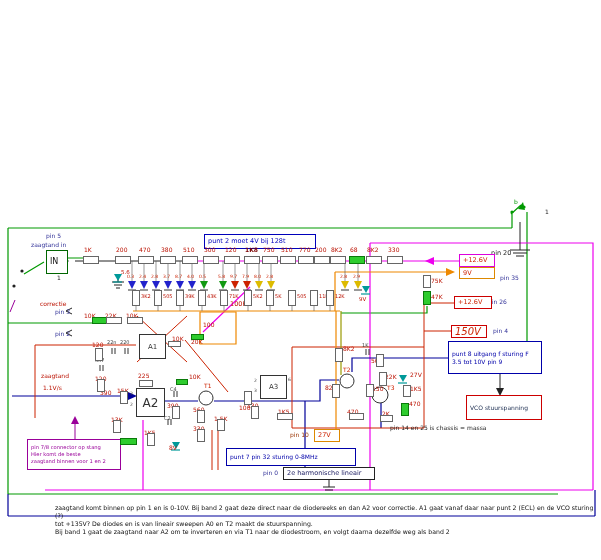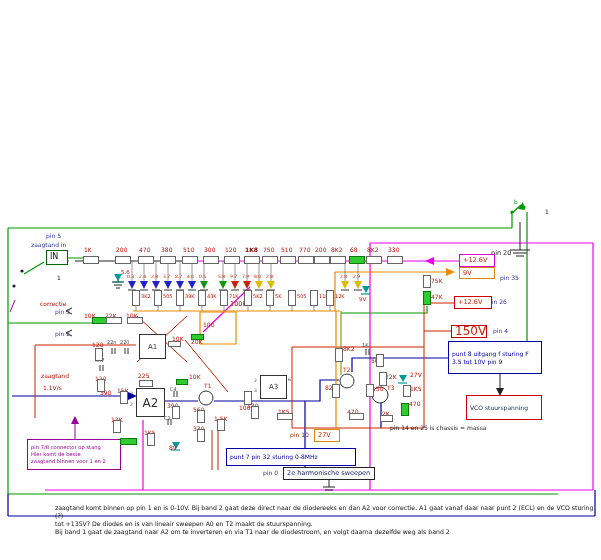--- a/index.html
+++ b/index.html
@@ -213,50 +213,53 @@
       <div class="lbl" style="left: 488px; top: 299px; color: rgb(51, 51, 153); font-size: 6px; font-weight: normal;">pin 26</div>
       <div class="lbl" style="left: 493px; top: 328px; color: rgb(51, 51, 153); font-size: 6px; font-weight: normal;">pin 4</div>
       <div class="lbl" style="left: 390px; top: 425px; color: rgb(34, 34, 34); font-size: 6px; font-weight: normal;">pin 14 en 25 is chassis = massa</div>
       <div class="lbl" style="left: 290px; top: 432px; color: rgb(153, 51, 0); font-size: 6px; font-weight: normal;">pin 10</div>
       <div class="lbl" style="left: 263px; top: 470px; color: rgb(51, 51, 153); font-size: 6px; font-weight: normal;">pin 0</div>
       <div class="lbl" style="left: 130px; top: 392px; color: rgb(68, 68, 68); font-size: 4.5px; font-weight: normal;">3</div>
       <div class="lbl" style="left: 130px; top: 403px; color: rgb(68, 68, 68); font-size: 4.5px; font-weight: normal;">2</div>
       <div class="lbl" style="left: 254px; top: 379px; color: rgb(68, 68, 68); font-size: 4.5px; font-weight: normal;">2</div>
       <div class="lbl" style="left: 254px; top: 389px; color: rgb(68, 68, 68); font-size: 4.5px; font-weight: normal;">3</div>
       <div class="lbl" style="left: 288px; top: 378px; color: rgb(68, 68, 68); font-size: 4.5px; font-weight: normal;">6</div>
-      <div class="box" style="left: 46px; top: 250px; width: 22px; height: 15px; border-color: rgb(0, 102, 0);">
+      <div class="box" style="left: 46px; top: 250px; width: 22px; height: 24px; border-color: rgb(0, 102, 0);">
         <div class="bl" style="color: rgb(17, 17, 17); font-size: 8px;">IN</div>
+      </div>
+      <div class="box" style="left: 204px; top: 234px; width: 112px; height: 15px; border-color: rgb(0, 0, 187);">
+        <div class="bl" style="color: rgb(0, 0, 187); font-size: 6.5px;">punt 2 moet 4V bij 128t</div>
       </div>
       <div class="box" style="left: 459px; top: 254px; width: 36px; height: 13px; border-color: rgb(221, 0, 221);">
         <div class="bl" style="color: rgb(204, 34, 0); font-size: 6.5px;">+12.6V</div>
       </div>
       <div class="box" style="left: 459px; top: 267px; width: 36px; height: 12px; border-color: rgb(221, 136, 0);">
         <div class="bl" style="color: rgb(204, 34, 0); font-size: 6.5px;">9V</div>
       </div>
       <div class="box" style="left: 454px; top: 296px; width: 38px; height: 13px; border-color: rgb(204, 0, 0);">
         <div class="bl" style="color: rgb(204, 34, 0); font-size: 6.5px;">+12.6V</div>
       </div>
       <div class="box" style="left: 451px; top: 325px; width: 36px; height: 13px; border-color: rgb(204, 0, 0);">
-        <div class="bl" style="color: rgb(204, 34, 0); font-size: 12px;">150V</div>
+        <div class="bl" style="color: rgb(204, 34, 0); font-size: 10px; font-style: italic;">150V</div>
       </div>
       <div class="box" style="left: 448px; top: 341px; width: 94px; height: 33px; border-color: rgb(0, 0, 170);">
         <div class="bl" style="color: rgb(0, 0, 170); font-size: 6px;">punt 8 uitgang f sturing F</div>
         <div class="bl" style="color: rgb(0, 0, 170); font-size: 6px;">3.5 tot 10V     pin 9</div>
       </div>
       <div class="box" style="left: 466px; top: 395px; width: 76px; height: 25px; border-color: rgb(204, 0, 0);">
         <div class="bl" style="color: rgb(34, 51, 85); font-size: 6px;">VCO stuurspanning</div>
       </div>
       <div class="box" style="left: 314px; top: 429px; width: 26px; height: 13px; border-color: rgb(221, 136, 0);">
         <div class="bl" style="color: rgb(204, 34, 0); font-size: 6.5px;">27V</div>
       </div>
       <div class="box" style="left: 226px; top: 448px; width: 130px; height: 18px; border-color: rgb(0, 0, 170);">
         <div class="bl" style="color: rgb(0, 0, 170); font-size: 6px;">punt 7  pin 32 sturing 0-8MHz</div>
       </div>
       <div class="box" style="left: 283px; top: 467px; width: 92px; height: 13px; border-color: rgb(34, 34, 34);">
-        <div class="bl" style="color: rgb(34, 34, 102); font-size: 6.5px;">2e harmonische sweepen</div>
+        <div class="bl" style="color: rgb(34, 34, 102); font-size: 6.5px;">2e harmonische lineair</div>
       </div>
       <div class="box" style="left: 27px; top: 439px; width: 94px; height: 31px; border-color: rgb(153, 0, 153);">
         <div class="bl" style="color: rgb(153, 0, 153); font-size: 5.2px;">pin 7/8 connector op stang</div>
         <div class="bl" style="color: rgb(153, 0, 153); font-size: 5.2px;">Hier komt de beste</div>
         <div class="bl" style="color: rgb(153, 0, 153); font-size: 5.2px;">zaagtand binnen voor 1 en 2</div>
       </div>
       <div class="res g" style="left: 92px; top: 317px; width: 16px; height: 7px;"></div>
       <div class="res" style="left: 106px; top: 317px; width: 16px; height: 7px;"></div>
       <div class="res" style="left: 127px; top: 317px; width: 16px; height: 7px;"></div>
       <div class="res" style="left: 95px; top: 348px; width: 8px; height: 13px;"></div>

